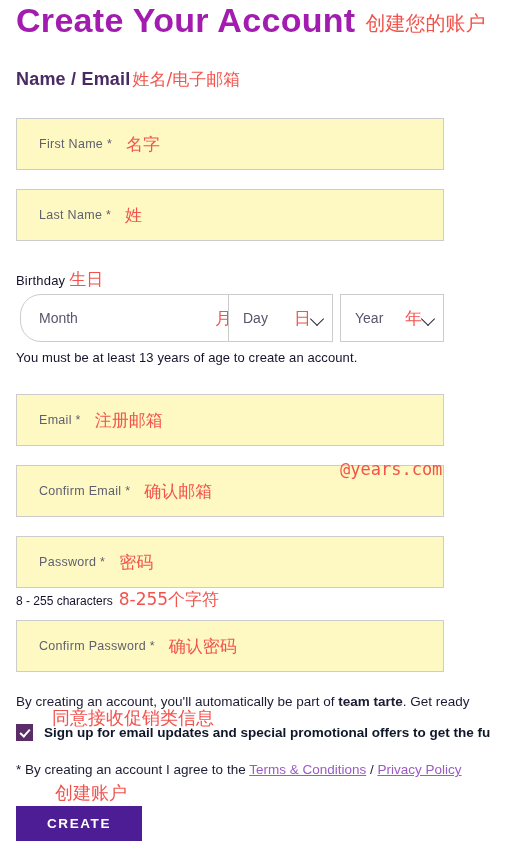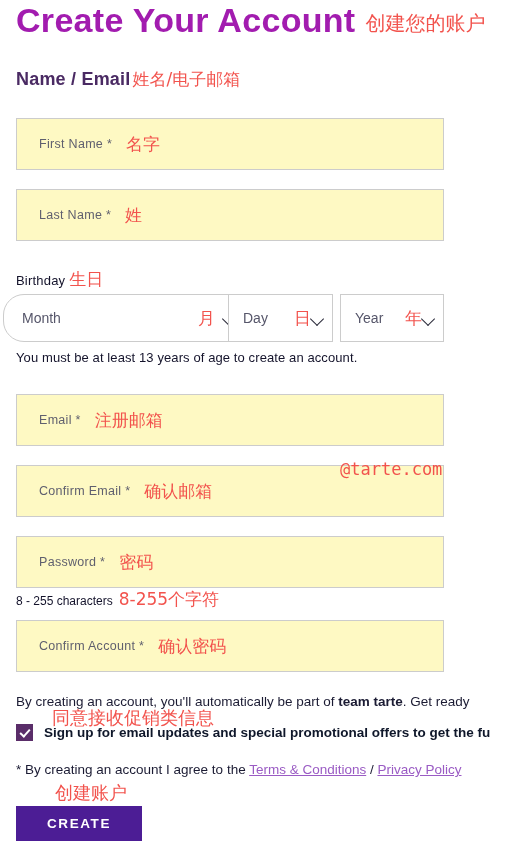--- a/index.html
+++ b/index.html
@@ -117,21 +117,21 @@
     position: absolute;
     top: 294px;
     height: 48px;
     border: 1px solid #cccccc;
     background: #ffffff;
     box-sizing: border-box;
     display: flex;
     align-items: center;
     justify-content: space-between;
   }
-  .sb-month { left: 3px;  width: 248px; border-radius: 21px; }
+  .sb-month { left: 20px;  width: 248px; border-radius: 21px; }
   .sb-day   { left: 228px; width: 105px; }
   .sb-year  { left: 340px; width: 104px; }
 
   .select-box .slabel {
     font-size: 14px;
     color: #56566a;
     margin-left: 18px;
     white-space: nowrap;
   }
   .sb-day .slabel, .sb-year .slabel { margin-left: 14px; }
@@ -353,34 +353,34 @@
   <div class="field f-email">
     <span class="flabel">Email *</span>
     <span class="anno anno-in">注册邮箱</span>
   </div>
 
   <div class="field f-cemail">
     <span class="flabel">Confirm Email *</span>
     <span class="anno anno-in">确认邮箱</span>
   </div>
 
-  <div class="watermark">@tarte.com</div>
+  <div class="watermark">@years.com</div>
 
   <div class="field f-pass">
     <span class="flabel">Password *</span>
     <span class="anno anno-in">密码</span>
   </div>
 
   <div class="pass-note">
     <span class="label">8 - 255 characters</span>
     <span class="anno anno-pn">8-255个字符</span>
   </div>
 
   <div class="field f-cpass">
-    <span class="flabel">Confirm Account *</span>
+    <span class="flabel">Confirm Password *</span>
     <span class="anno anno-in">确认密码</span>
   </div>
 
   <div class="legal-line">
     <span>By creating an account, you'll automatically be part of </span><b>team tarte</b><span>. Get ready</span>
   </div>
 
   <div class="anno-signup">同意接收促销类信息</div>
 
   <div class="signup-row">

